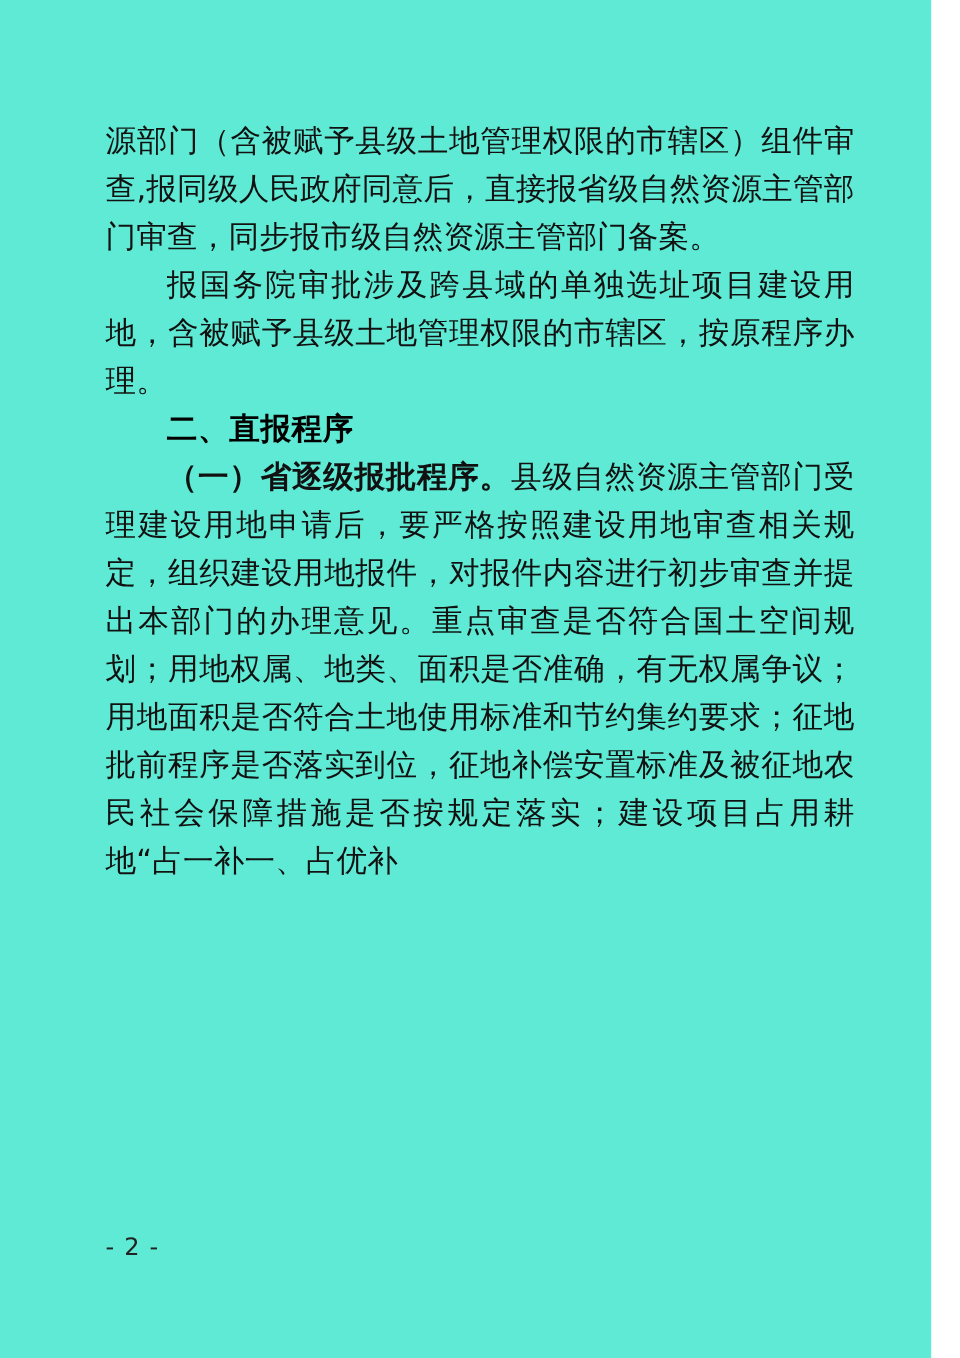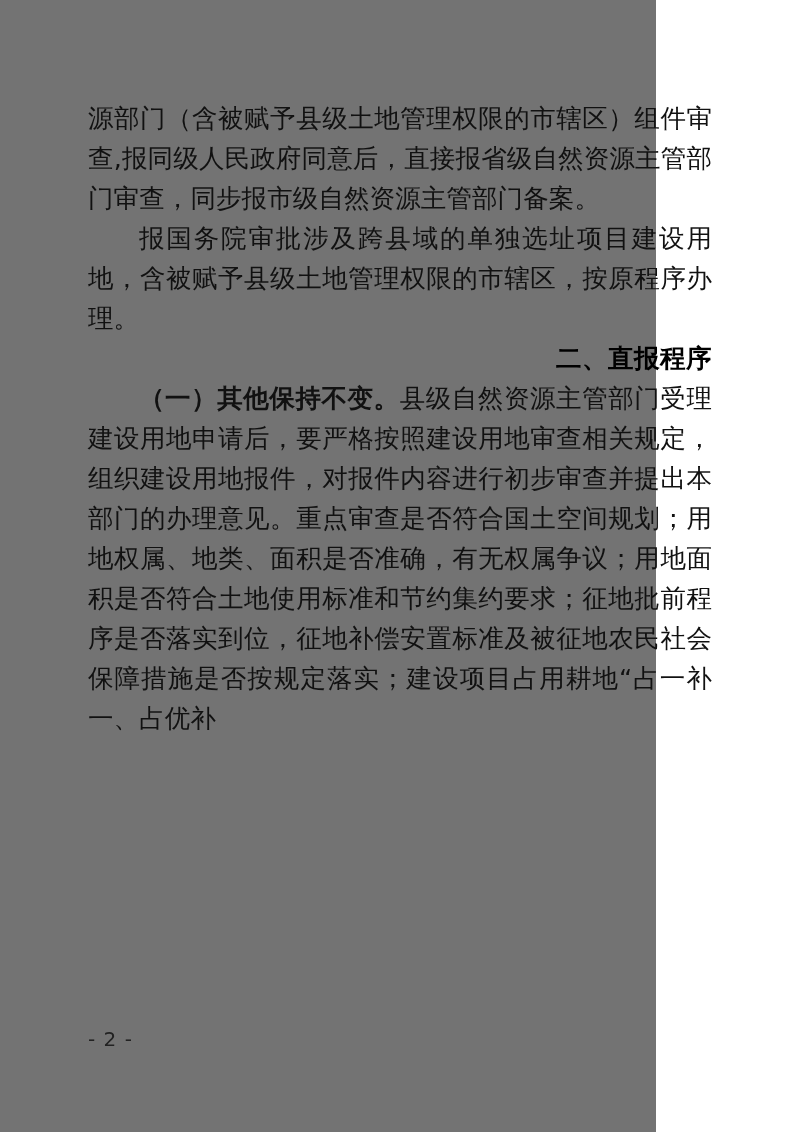--- a/index.html
+++ b/index.html
@@ -14,23 +14,23 @@
     overflow: hidden;
     font-family: "DejaVu Sans", "Liberation Sans", sans-serif;
     color: #111111;
     -webkit-font-smoothing: antialiased;
   }
 
   #page {
     position: absolute;
     left: 0;
     top: 0;
-    width: 656px;
+    width: 776px;
     height: 1132px;
-    background: #737373;
+    background: #5eead4;
   }
 
   #doc-body {
     position: absolute;
     left: 88px;
     top: 98px;
     width: 624px;
   }
 
   .para {
@@ -51,21 +51,21 @@
   }
 
   .heading {
     margin: 0;
     font-size: 25.5px;
     line-height: 40px;
     text-indent: 51px;
     font-weight: 700;
     letter-spacing: 0.5px;
     color: #000000;
-    text-align: right;
+    text-align: left;
   }
 
   .para .lead {
     font-weight: 700;
   }
 
   #page-footer {
     position: absolute;
     left: 88px;
     top: 1026px;
@@ -86,19 +86,19 @@
   <div id="doc-body">
 
     <p class="para">源部门（含被赋予县级土地管理权限的市辖区）组件审查,报同级人民政府同意后，直接报省级自然资源主管部门审查，同步报市级自然资源主管部门备案。</p>
 
     <p class="para indent">报国务院审批涉及跨县域的单独选址项目建设用地，含被赋予县级土地管理权限的市辖区，按原程序办理。</p>
 
     <p class="heading">二、直报程序</p>
 
 
 
-    <p class="para indent"><span class="lead">（一）其他保持不变。</span><span>县级自然资源主管部门受理建设用地申请后，要严格按照建设用地审查相关规定，组织建设用地报件，对报件内容进行初步审查并提出本部门的办理意见。重点审查是否符合国土空间规划；用地权属、地类、面积是否准确，有无权属争议；用地面积是否符合土地使用标准和节约集约要求；征地批前程序是否落实到位，征地补偿安置标准及被征地农民社会保障措施是否按规定落实；建设项目占用耕地“占一补一、占优补</span></p>
+    <p class="para indent"><span class="lead">（一）省逐级报批程序。</span><span>县级自然资源主管部门受理建设用地申请后，要严格按照建设用地审查相关规定，组织建设用地报件，对报件内容进行初步审查并提出本部门的办理意见。重点审查是否符合国土空间规划；用地权属、地类、面积是否准确，有无权属争议；用地面积是否符合土地使用标准和节约集约要求；征地批前程序是否落实到位，征地补偿安置标准及被征地农民社会保障措施是否按规定落实；建设项目占用耕地“占一补一、占优补</span></p>
 
   </div>
 
   <div id="page-footer">- 2 -</div>
 
 </div>
 
 </body></html>

